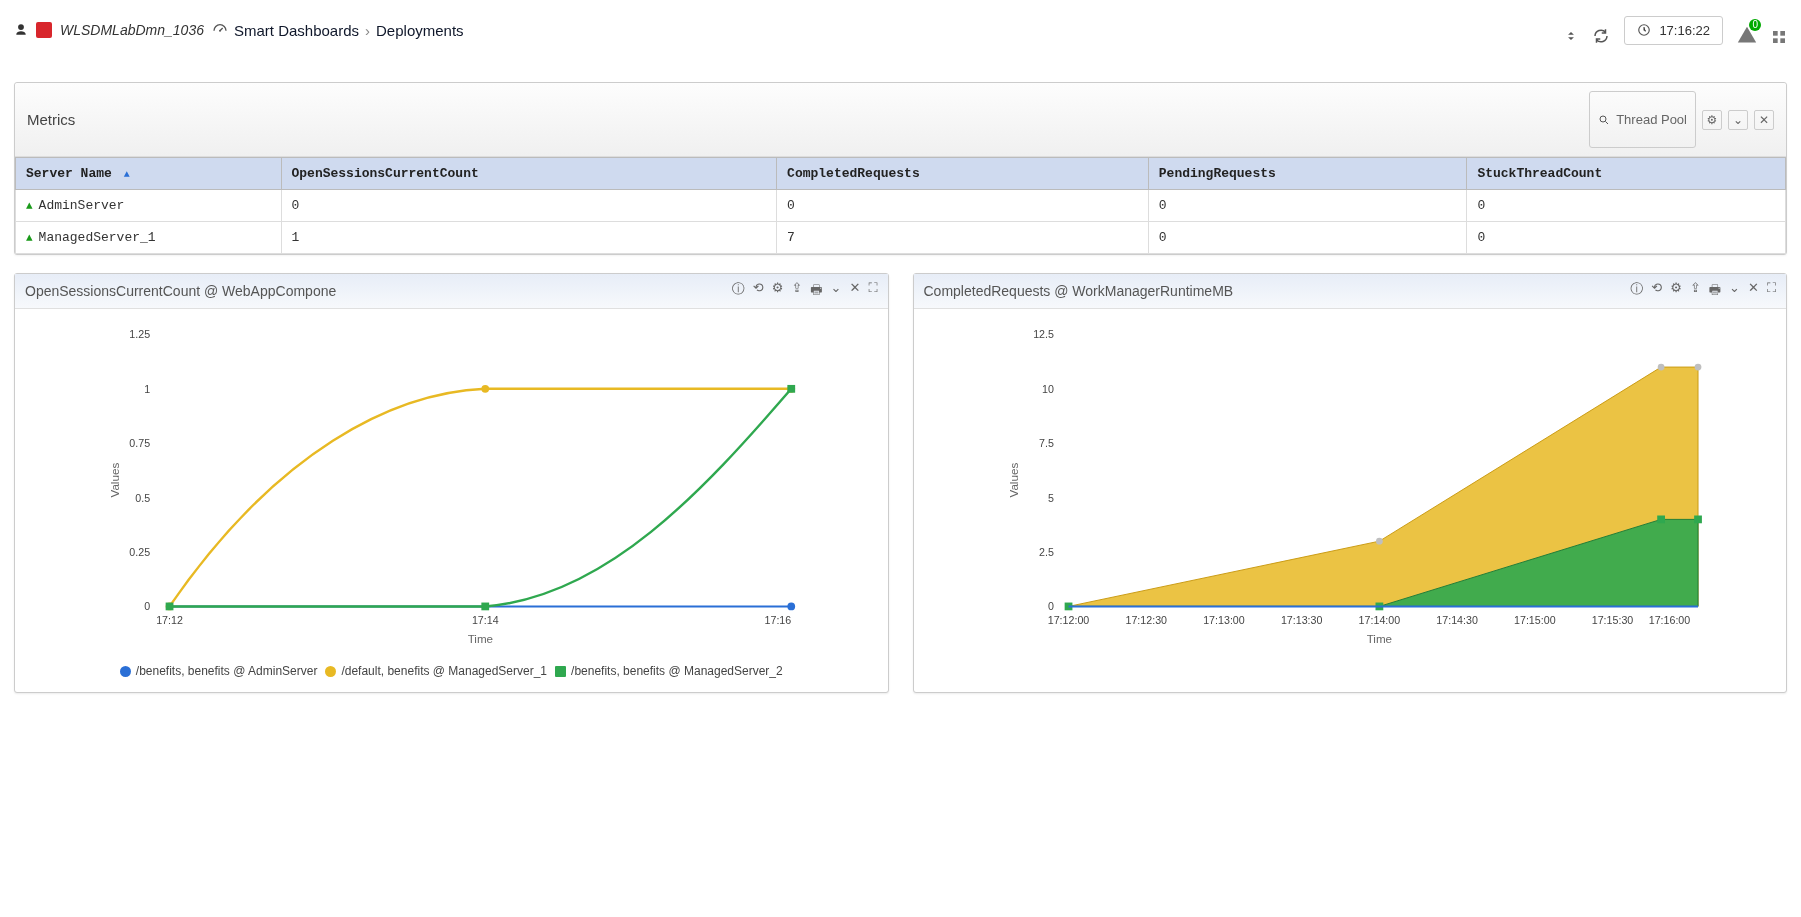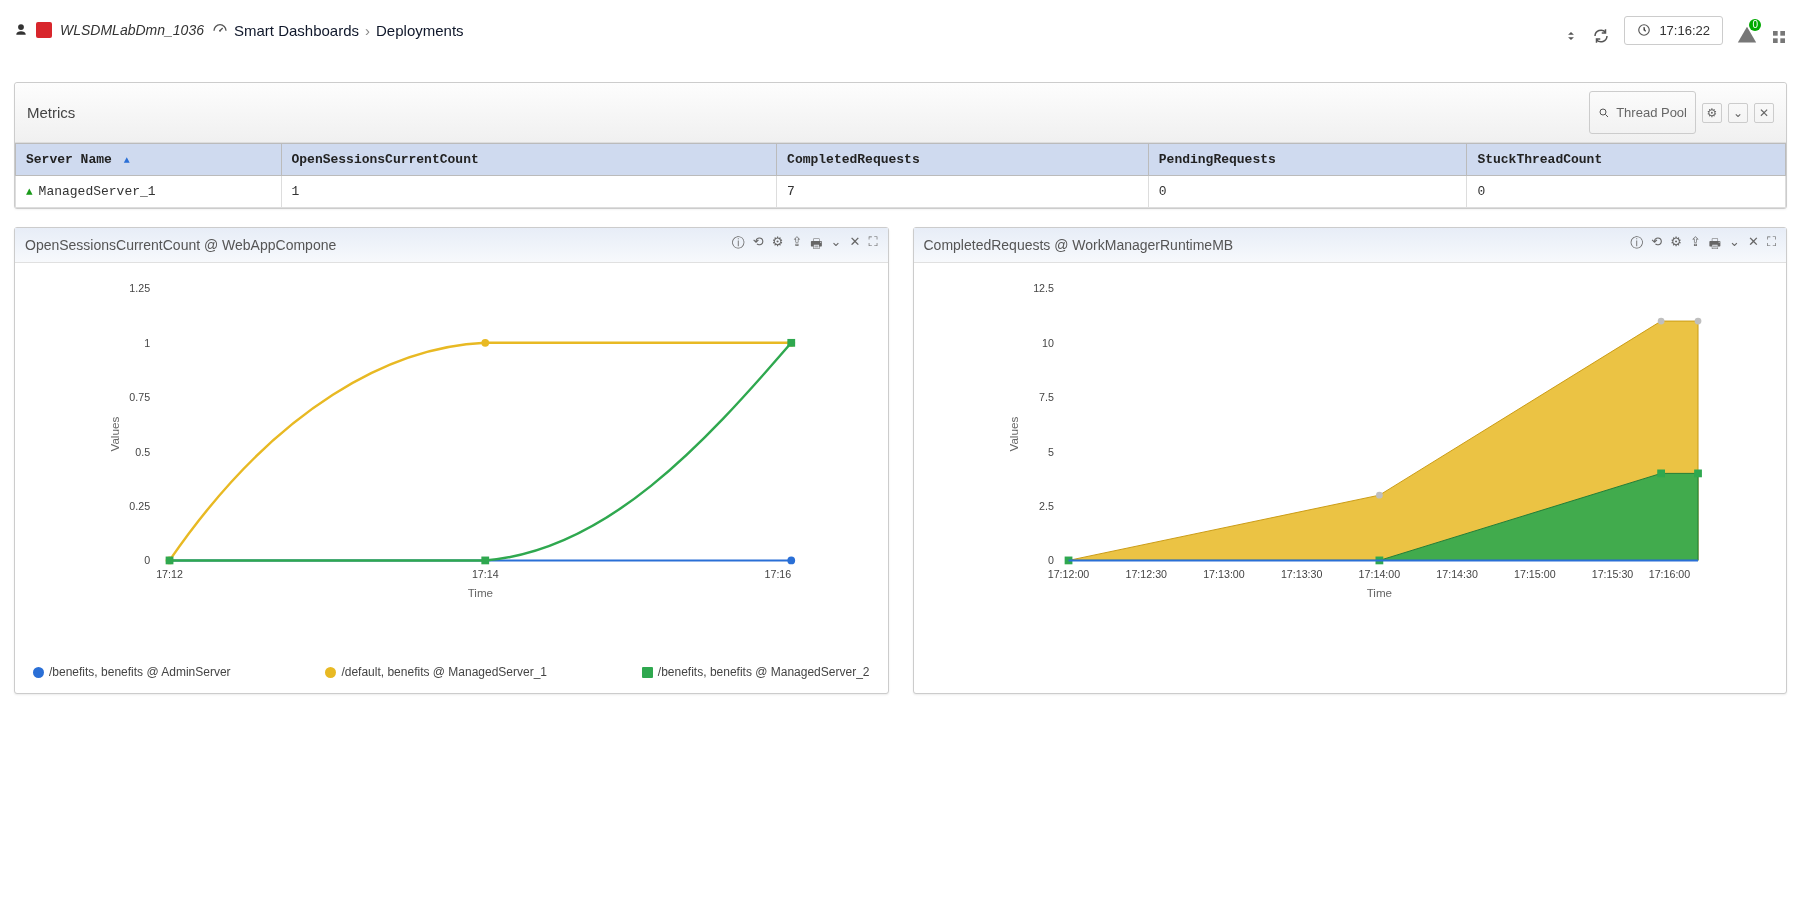--- a/index.html
+++ b/index.html
@@ -21,21 +21,21 @@
   .alert-wrap { position:relative; }
   .alert-badge { position:absolute; top:-6px; right:-4px; background:#0a0; color:#fff; font-size:10px; border-radius:7px; padding:0 3px; line-height:12px; }
   .panel { border:1px solid #ccc; border-radius:3px; margin-top:32px; background:#fff; box-shadow:0 1px 2px rgba(0,0,0,0.05); }
   .panel-header {
     display:flex; align-items:center; padding:8px 12px;
     background:linear-gradient(#fdfdfd,#f0f0f0);
     border-bottom:1px solid #ddd; border-radius:3px 3px 0 0;
   }
   .panel-header .title { font-size:15px; color:#444; }
   .panel-tools { margin-left:auto; display:flex; align-items:center; gap:6px; color:#666; }
-  .search-pill { border:1px solid #ccc; border-radius:3px; padding:13px 8px; display:flex; align-items:center; gap:6px; font-size:13px;text-align:right; }
+  .search-pill { border:1px solid #ccc; border-radius:3px; padding:20px 8px; display:flex; align-items:center; gap:6px; font-size:13px;text-align:right; }
   .tool-btn { border:1px solid #ccc; border-radius:2px; width:20px; height:20px; display:flex; align-items:center; justify-content:center; font-size:12px; color:#666; cursor:pointer; }
   table.metrics { width:100%; border-collapse:collapse;font-family:Liberation Mono, monospace; }
   table.metrics th {
     background:#cfdaef; border:1px solid #bbb; text-align:left; padding:8px 10px; font-weight:700; color:#222;
   }
   table.metrics td { border:1px solid #ddd; padding:8px 10px; color:#333; }
   .sort-caret { color:#2a6fd6; font-size:10px; margin-left:4px; }
   .status-up { color:#1a9a1a; font-size:11px; margin-right:6px; }
   .charts-row { display:flex; gap:24px; margin-top:18px; }
   .chart-panel { flex:1; border:1px solid #ccc; border-radius:3px; background:#fff; box-shadow:0 1px 2px rgba(0,0,0,0.08); }
@@ -44,21 +44,21 @@
     background:linear-gradient(#e7edf7,#f7f9fc);
     border-bottom:1px solid #e0e0e0; color:#555; font-size:14px;
   }
   .chart-header .title { white-space:nowrap; overflow:hidden; text-overflow:ellipsis; max-width:55%; }
   .chart-tools { margin-left:auto; display:flex; gap:8px; color:#666; font-size:13px; }
   .chart-tools span { cursor:pointer; }
   .chart-body { padding:6px 10px 4px 10px; }
   .chart-svg { width:100%; height:340px; }
   .axis-label { font-size:12px; fill:#666; }
   .tick-label { font-size:11px; fill:#444; }
-  .legend { display:flex; flex-wrap:wrap; gap:2px; justify-content:space-between; padding:6px 8px 10px 8px; font-size:12px; color:#444;margin-top:47px; }
+  .legend { display:flex; flex-wrap:wrap; gap:8px; justify-content:center; padding:6px 8px 10px 8px; font-size:12px; color:#444; }
   .legend .item { display:flex; align-items:center; gap:5px; }
   .legend .sw { width:11px; height:11px; border-radius:1px; }
   .top-icon { cursor:pointer; color:#555; }
 svg.inline { vertical-align:middle; }
 </style>
 </head>
 <body>
 
 <div class="page">
 
@@ -146,20 +146,27 @@
             <span>Server Name</span>
             <span class="sort-caret">▲</span>
           </th>
           <th style="width:28%;">OpenSessionsCurrentCount</th>
           <th style="width:21%;">CompletedRequests</th>
           <th style="width:18%;">PendingRequests</th>
           <th style="width:18%;">StuckThreadCount</th>
         </tr>
       </thead>
       <tbody>
+        <tr>
+          <td><span class="status-up">▲</span><span>AdminServer</span></td>
+          <td>0</td>
+          <td>0</td>
+          <td>0</td>
+          <td>0</td>
+        </tr>
         <tr>
           <td><span class="status-up">▲</span><span>ManagedServer_1</span></td>
           <td>1</td>
           <td>7</td>
           <td>0</td>
           <td>0</td>
         </tr>
       </tbody>
     </table>
   </div>

